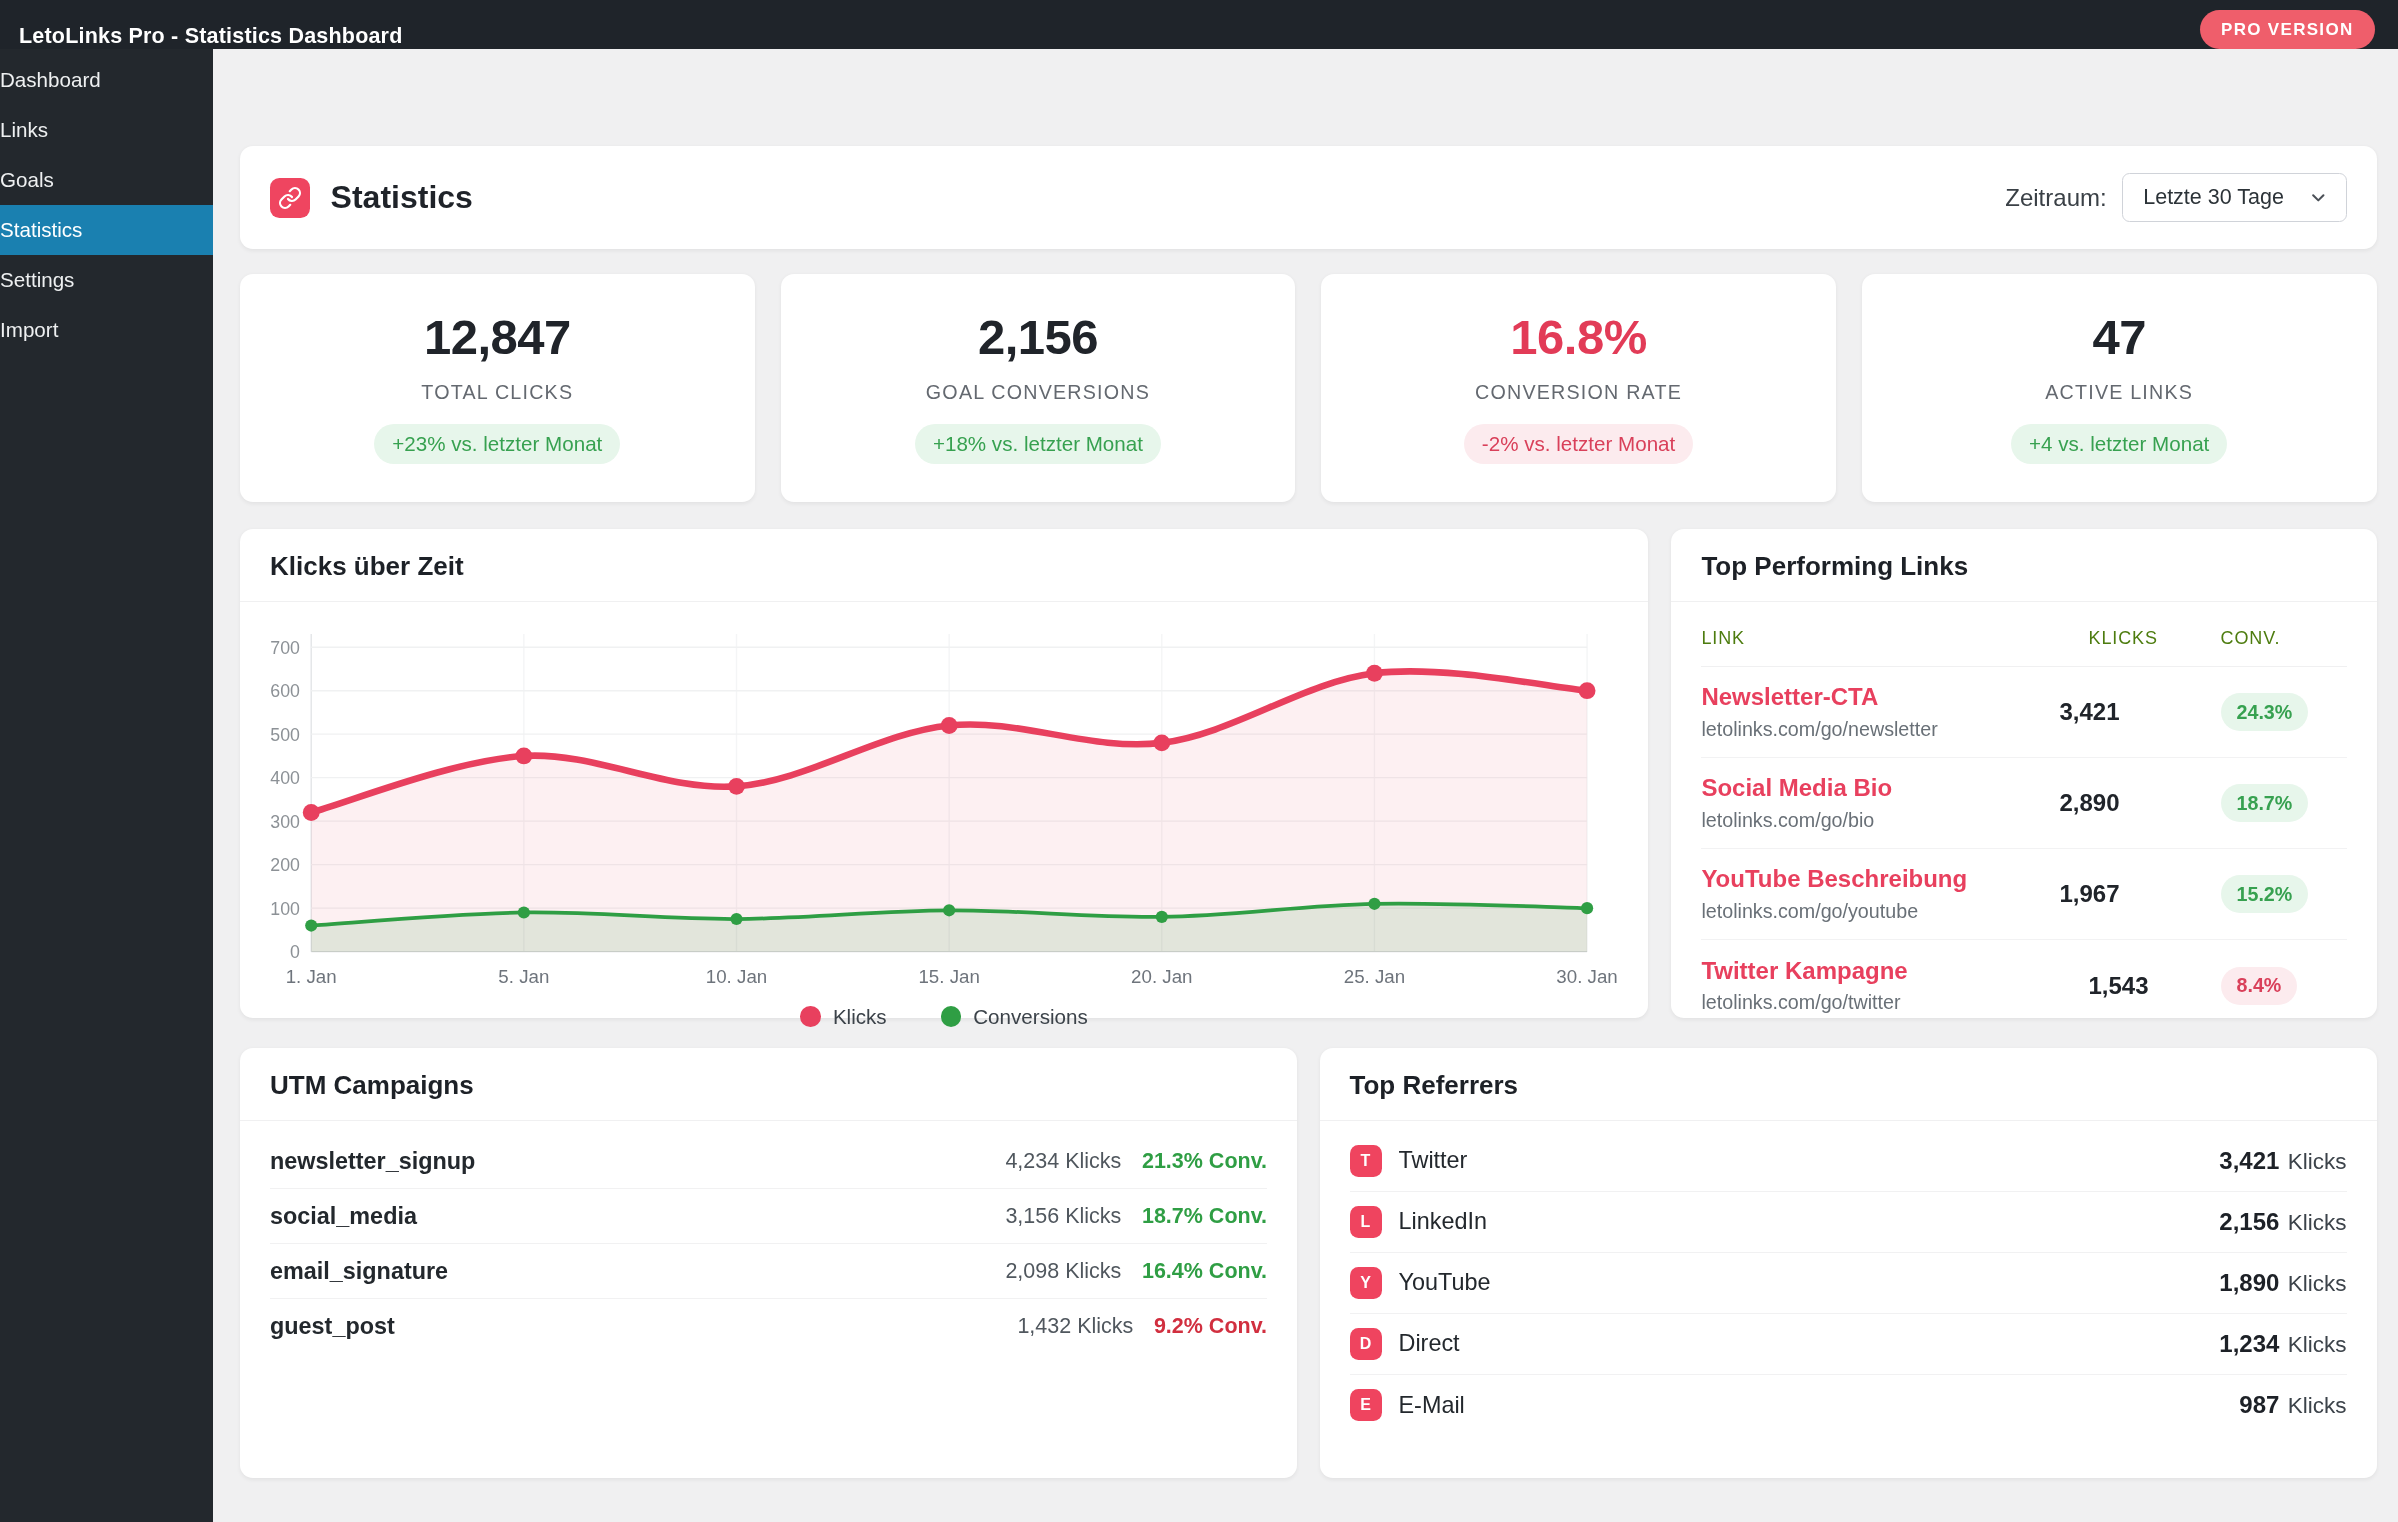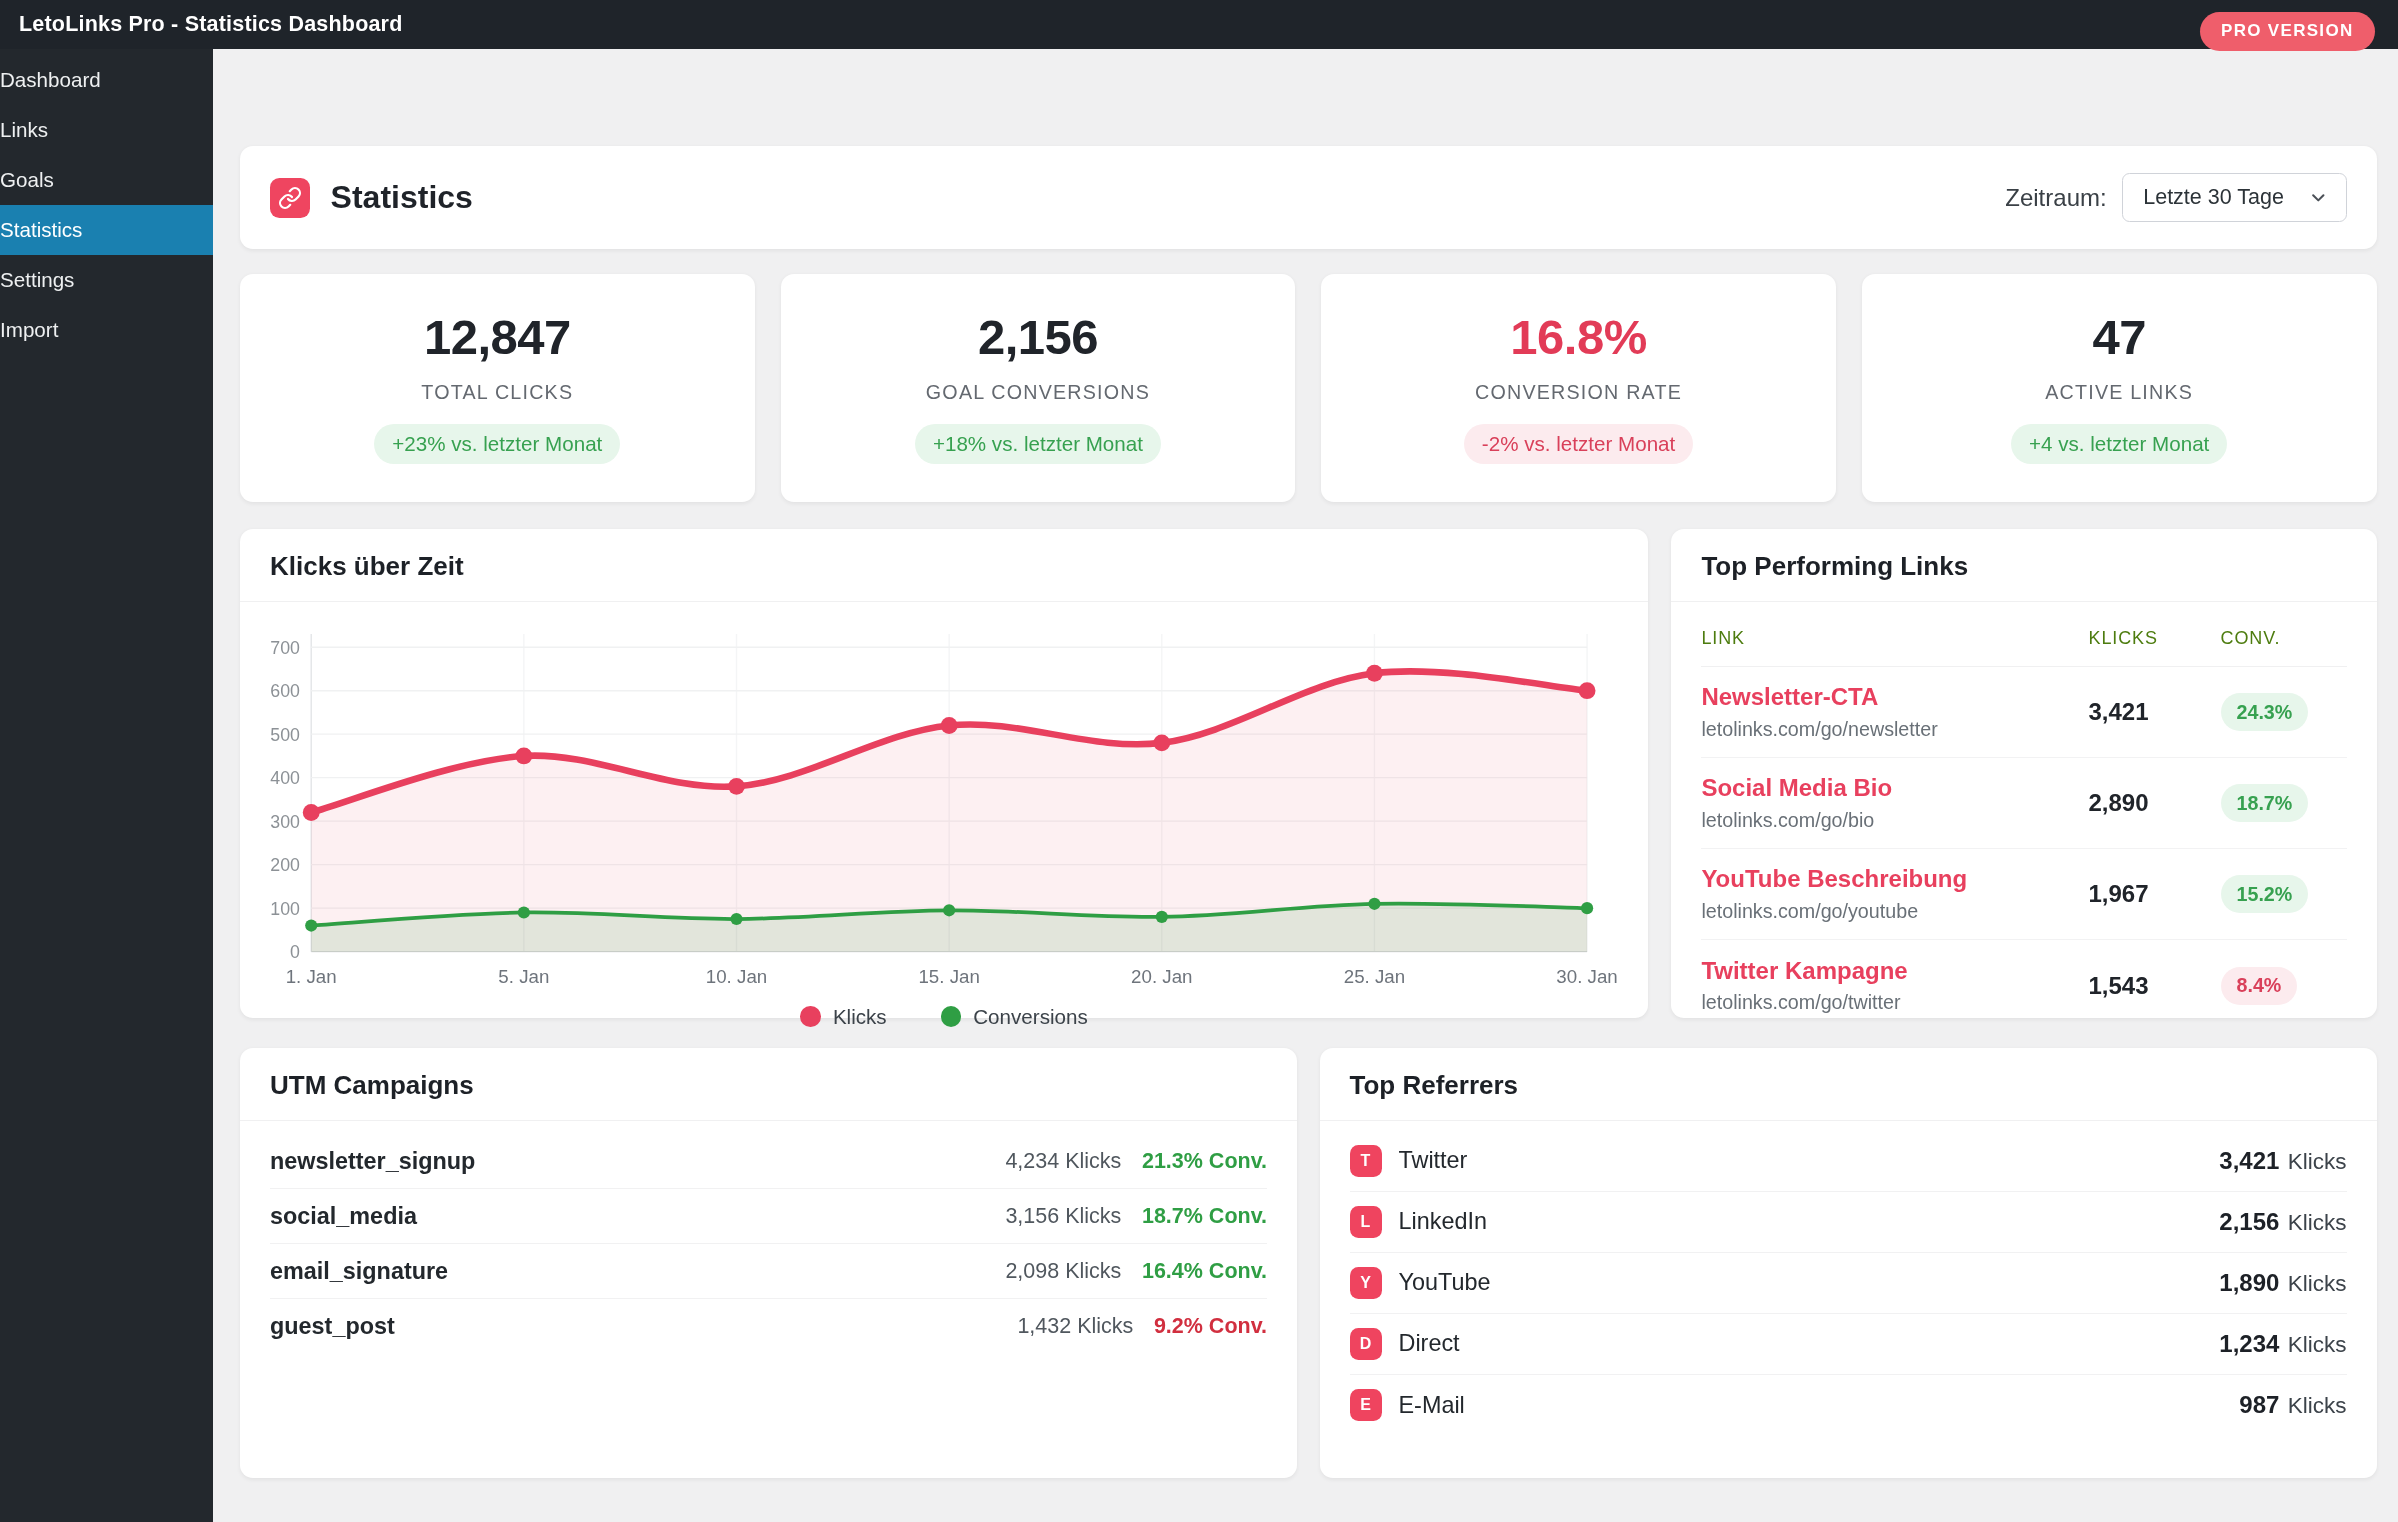--- a/index.html
+++ b/index.html
@@ -4,22 +4,22 @@
 <style>
   * { box-sizing: border-box; margin: 0; padding: 0; }
   html,body { width:2399px; height:1522px; overflow:hidden; }
   body {
     font-family: "Liberation Sans", "DejaVu Sans", sans-serif;
     background:#f0f0f1; color:#1d2127; position:relative;
   }
   
   .topbar{
     position:absolute; top:0; left:0; width:2399px; height:49px;
-    background:#1f242a; display:flex; align-items:flex-start;
-    padding:12px 24px 0 19px; z-index:10;
+    background:#1f242a; display:flex; align-items:flex-end;
+    padding:0 24px 0 19px; z-index:10;
   }
   .topbar-title{ color:#fff; font-size:21.5px; font-weight:bold; letter-spacing:0.2px;}
   .pro-badge{
     margin-left:auto; background:#ef5e6b; color:#fff; font-size:17px; font-weight:bold;
     letter-spacing:1.3px; padding:9.4px 21.5px; border-radius:936px;
   }
   
   .sidebar{
     position:absolute; top:49px; left:0; bottom:0; width:213px;
     background:#23282d; padding-top:5.6px;
@@ -86,21 +86,21 @@
   .links-card{ flex:1; }
   .tbl{ padding:0 30px; }
   .tbl-head{
     display:flex; padding:26px 0 17px 0; border-bottom:0.9px solid #f0f0f1;
     font-size:18px; color:#4d7c0f; letter-spacing:0.9px;
   }
   .col-name{ flex:1; }
   .col-klicks{ width:132px; }
   .col-conv{ width:126px; }
   .tbl-row{ display:flex; align-items:center; height:91px; }
-  .tbl-row:not(:last-child){ border-bottom:0.9px solid #f2f2f3; }
+  .tbl-row:not(:last-child){ border-bottom:0.9px solid #f2f2f3;gap:29px; }
   .link-name{ font-size:24px; font-weight:bold; color:#e8405e; cursor:pointer; }
   .link-url{ font-size:19.7px; color:#697077; margin-top:6.6px; }
   .cell-klicks{ font-size:24px; font-weight:bold; color:#20242a; }
   .badge{
     display:inline-block; font-size:19.7px; font-weight:600; padding:7.5px 16px; border-radius:936px;
   }
   
   .bottom-row{ display:flex; gap:22.5px; height:430px; }
   .utm-card, .ref-card{ flex:1; }
   .utm-list{ padding:13px 30px 0 30px; }

